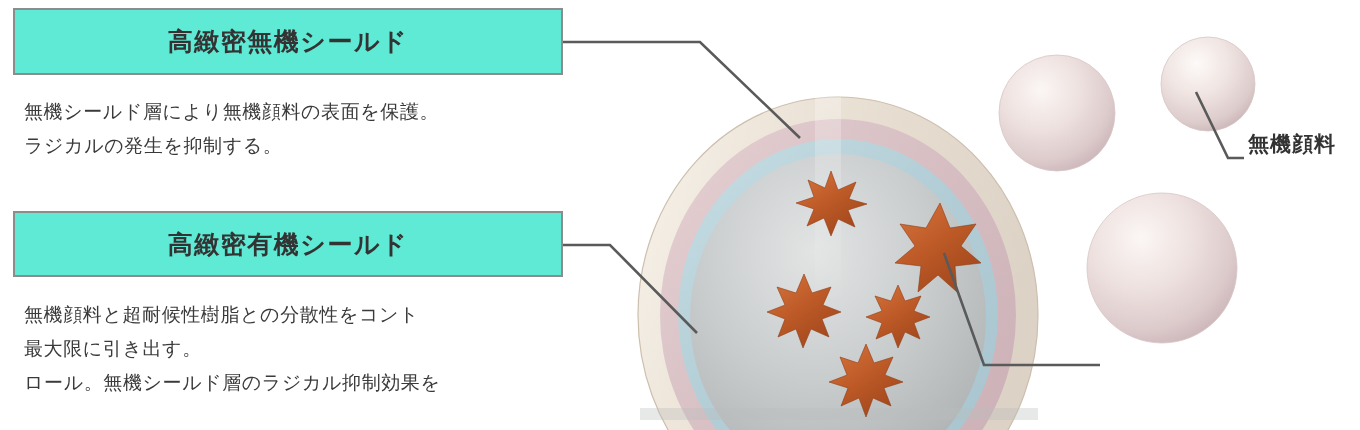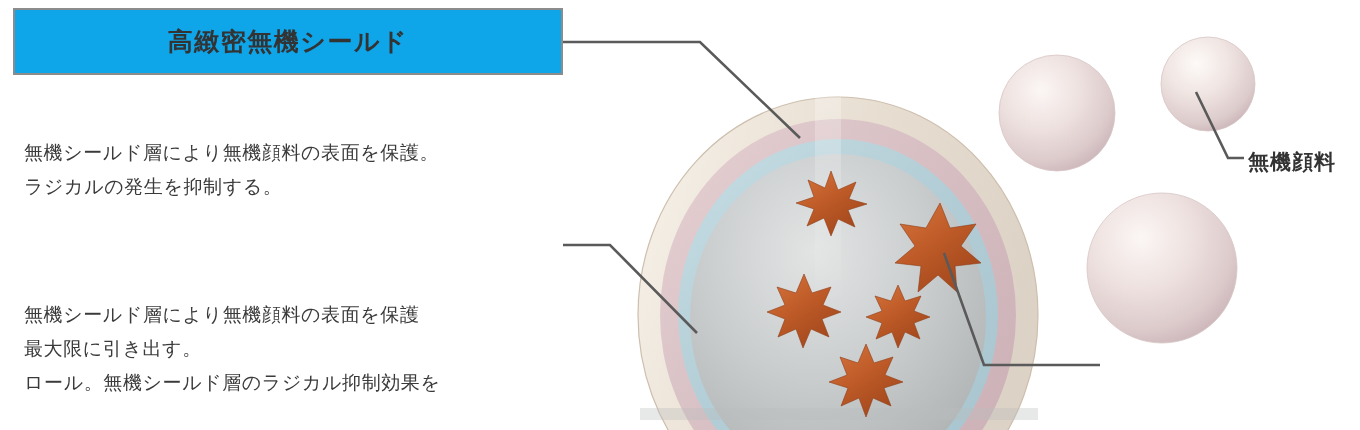--- a/index.html
+++ b/index.html
@@ -10,55 +10,55 @@
     overflow:hidden;
     position:relative;
   }
   #stage{position:absolute;left:0;top:0;width:1360px;height:430px;}
 
   
   .callout-box{
     position:absolute;
     box-sizing:border-box;
     border:2px solid #8c8c8c;
-    background:#0ea5e9;
+    background:#5eead4;
     display:flex;align-items:center;justify-content:center;
   }
   .callout-title{
     font-size:25px;
     font-weight:bold;
     color:#333333;
     letter-spacing:1.5px;
     white-space:nowrap;
   }
   #box-inorganic{left:13px;top:8px;width:550px;height:67px;}
   #box-organic{left:13px;top:211px;width:550px;height:66px;}
 
   .callout-body{
     position:absolute;
     font-size:19px;
     line-height:34px;
     color:#3a3a3a;
     letter-spacing:0.6px;
     width:560px;
   }
-  #body-inorganic{left:24px;top:95px;margin-top:41px;}
+  #body-inorganic{left:24px;top:95px;}
   #body-organic{left:24px;top:298px;}
   .callout-body p{margin:0;}
 
   
   .side-label{
     position:absolute;
     font-size:21px;
     font-weight:bold;
     color:#333333;
     letter-spacing:1px;
     white-space:nowrap;
   }
-  #label-pigment{left:1248px;top:148px;}
+  #label-pigment{left:1248px;top:130px;}
   #label-radical{left:1110px;top:341px;}
 
   
   #art{position:absolute;left:0;top:0;width:1360px;height:430px;}
 </style>
 </head>
 <body>
 
 <div id="stage">
 
@@ -181,21 +181,24 @@
   </svg>
 
   <div class="callout-box" id="box-inorganic">
     <span class="callout-title">高緻密無機シールド</span>
   </div>
   <div class="callout-body" id="body-inorganic">
     <p>無機シールド層により無機顔料の表面を保護。</p>
     <p>ラジカルの発生を抑制する。</p>
   </div>
 
+  <div class="callout-box" id="box-organic">
+    <span class="callout-title">高緻密有機シールド</span>
+  </div>
   <div class="callout-body" id="body-organic">
-    <p>無機シールド層により無機顔料の表面を保護</p>
+    <p>無機顔料と超耐候性樹脂との分散性をコント</p>
     <p>最大限に引き出す。</p>
     <p>ロール。無機シールド層のラジカル抑制効果を</p>
   </div>
 
   <div class="side-label" id="label-pigment">無機顔料</div>
 
 </div>
 
 </body></html>

